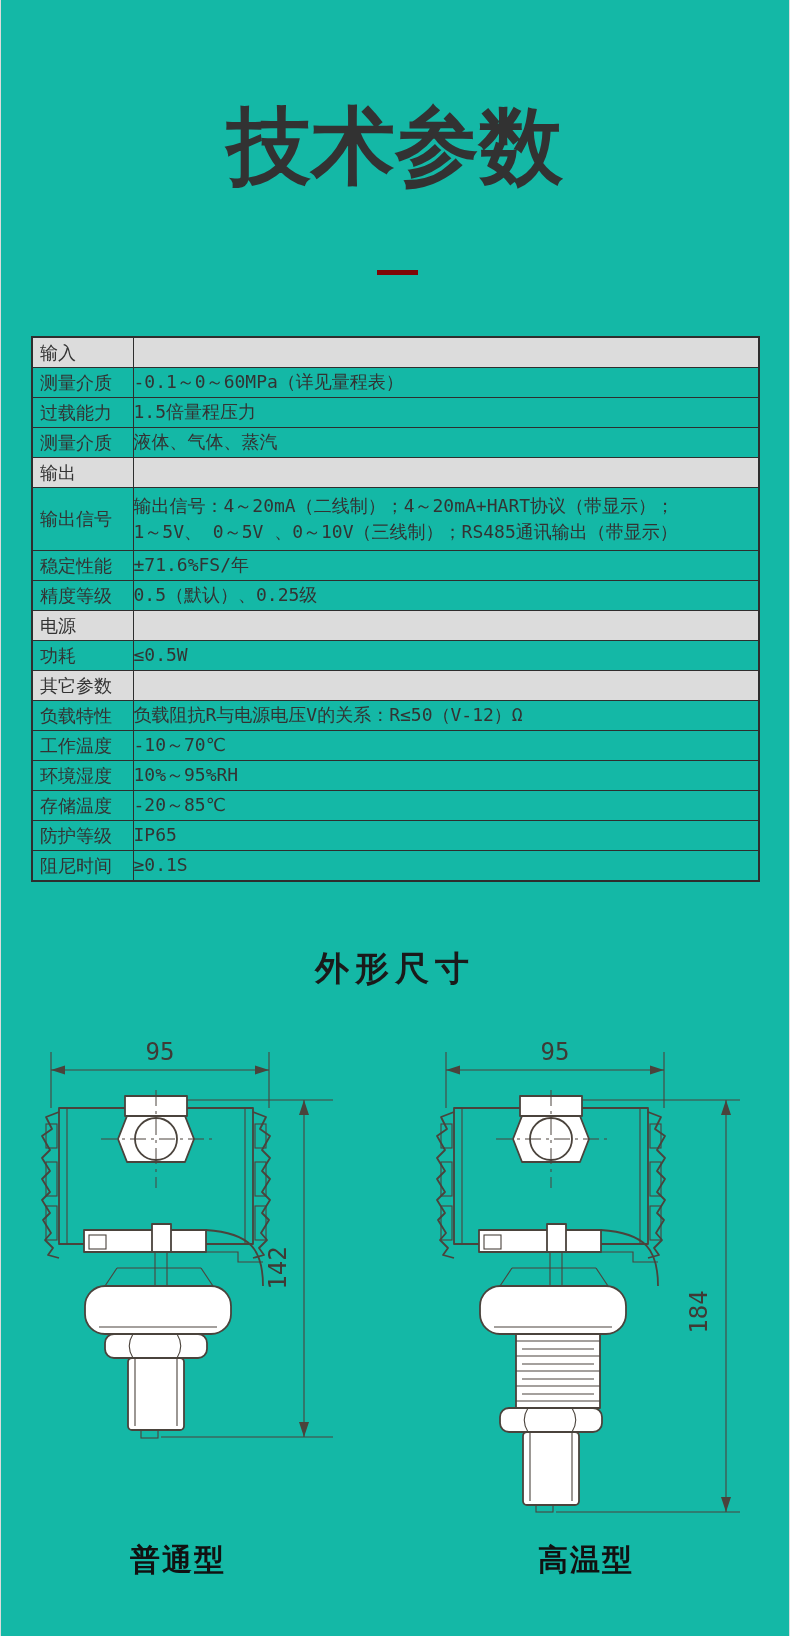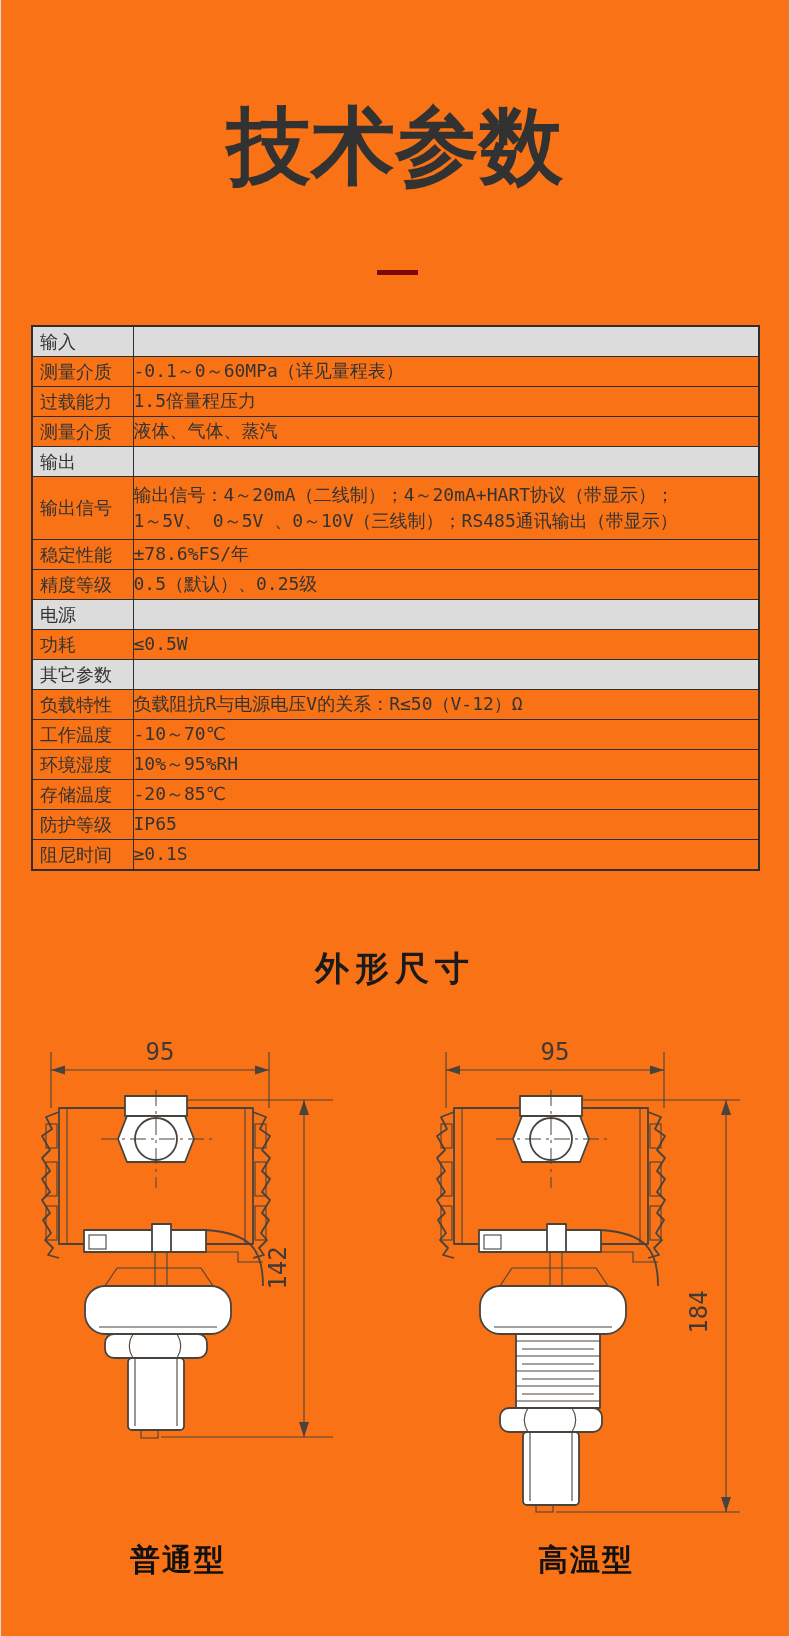--- a/index.html
+++ b/index.html
@@ -1,17 +1,17 @@
 <!DOCTYPE html>
 <html><head>
 <meta charset="utf-8">
 <style>
   html,body{margin:0;padding:0;background:#fff;}
   .page{
-    position:relative;width:790px;height:1636px;margin:0 auto;background:#f97316;
+    position:relative;width:790px;height:1636px;margin:0 auto;background:#14b8a6;
     box-sizing:border-box;border-left:1px solid #dcdcdc;border-right:1px solid #dcdcdc;
     font-family:"DejaVu Sans","Liberation Sans",sans-serif;color:#333;overflow:hidden;
   }
   .main-title{
     position:absolute;top:102px;left:0;width:100%;text-align:center;
     font-size:84px;line-height:1.05;font-weight:900;color:#323232;letter-spacing:0;
   }
   .red-dash{
     position:absolute;top:270px;left:376px;width:41px;height:5px;background:#7e0707;
   }
@@ -20,21 +20,21 @@
     border-collapse:collapse;table-layout:fixed;
     font-family:"DejaVu Sans Mono","DejaVu Sans","Liberation Sans",sans-serif;
     font-size:18px;color:#333;
   }
   table.spec col.c1{width:101px;}
   table.spec col.c2{width:626px;}
   table.spec td{
     border:1px solid #2e2e2e;vertical-align:middle;
     padding:0;height:29px;overflow:hidden;
   }
-  table.spec{border:2px solid #2e2e2e;}
+  table.spec{border:2px solid #2e2e2e;margin-top:11px;}
   table.spec td.lbl{padding-left:7px;}
   table.spec td.val{white-space:pre-line;line-height:1.45;}
   tr.secrow td{background:#dcdcdc;}
   tr.tall td{height:62px;}
   .section-title{
     position:absolute;top:946px;left:0;width:100%;text-align:center;
     font-size:34px;font-weight:bold;color:#1a1a1a;letter-spacing:6px;
   }
   .drawing{position:absolute;top:1000px;}
   .drawing.left{left:0;}
@@ -86,21 +86,21 @@
           <td class="lbl">输出</td>
           <td class="val"></td>
         </tr>
       <tr class="tall">
           <td class="lbl">输出信号</td>
           <td class="val">输出信号：4～20mA（二线制）；4～20mA+HART协议（带显示）；
 1～5V、 0～5V 、0～10V（三线制）；RS485通讯输出（带显示）</td>
         </tr>
       <tr>
           <td class="lbl">稳定性能</td>
-          <td class="val">±78.6%FS/年</td>
+          <td class="val">±71.6%FS/年</td>
         </tr>
       <tr>
           <td class="lbl">精度等级</td>
           <td class="val">0.5（默认）、0.25级</td>
         </tr>
       <tr class="secrow">
           <td class="lbl">电源</td>
           <td class="val"></td>
         </tr>
       <tr>

